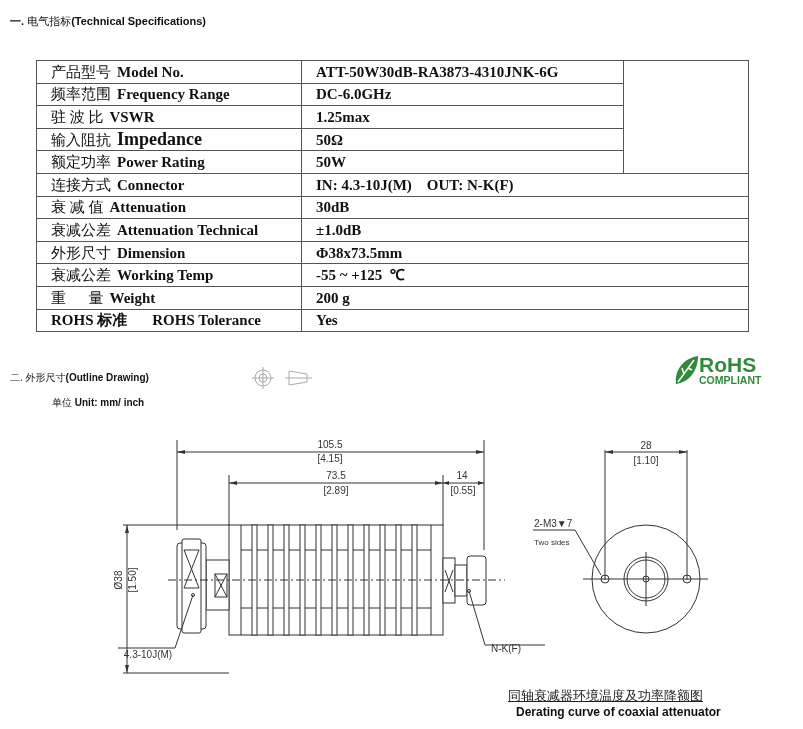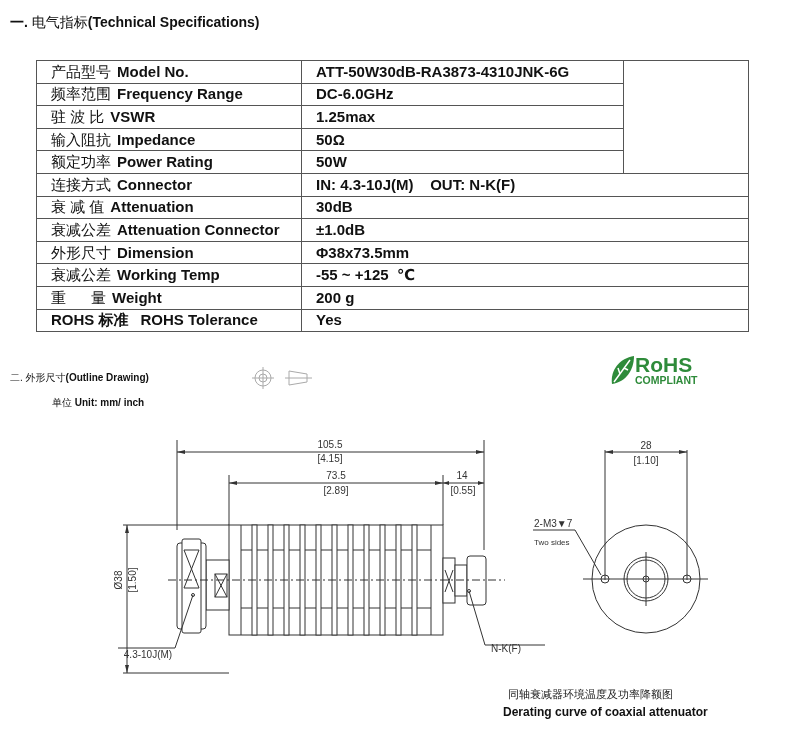--- a/index.html
+++ b/index.html
@@ -1,33 +1,33 @@
 <!DOCTYPE html>
 <html><head>
 <meta charset="utf-8">
 <style>
   html,body{margin:0;padding:0;background:#fff;}
   body{width:803px;height:729px;position:relative;overflow:hidden;font-family:"Liberation Sans","DejaVu Sans",sans-serif;color:#111;}
   .abs{position:absolute;}
-  .h1{left:10px;top:14px;font-size:14px;font-weight:bold;white-space:nowrap;}
+  .h1{left:10px;top:14px;font-size:11px;font-weight:bold;white-space:nowrap;}
   .h1 .cn{font-weight:normal;}
   table.spec{position:absolute;left:36px;top:60px;border-collapse:collapse;}
-  table.spec td{border:1.5px solid #555;height:21.6px;padding:0 0 0 14px;font-size:15px;font-weight:bold;white-space:nowrap;line-height:20px;}
+  table.spec td{border:1.5px solid #555;height:21.6px;padding:0 0 0 14px;font-size:15px;font-weight:bold;white-space:nowrap;line-height:20px;font-family:Liberation Serif, serif;}
   table.spec td.lbl{width:250px;}
   table.spec td.val{width:307px;}
   table.spec td.blank{width:110px;}
   .lbl .cn{font-weight:normal;margin-right:6px;}
-  .lbl .big{font-size:15px;}
+  .lbl .big{font-size:18px;}
   .h2{left:10px;top:371px;font-size:10px;font-weight:bold;white-space:nowrap;}
   .h2 .cn{font-weight:normal;}
   .unit{left:52px;top:396px;font-size:10px;font-weight:bold;white-space:nowrap;}
   .unit .cn{font-weight:normal;}
-  .rohs{left:608px;top:352px;}
-  .cap-cn{left:508px;top:687px;font-size:11px;color:#222;white-space:nowrap;}
-  .cap-en{left:503px;top:705px;font-size:12px;font-weight:bold;white-space:nowrap;}
+  .rohs{left:672px;top:352px;}
+  .cap-cn{left:508px;top:687px;font-size:13px;color:#222;white-space:nowrap;text-decoration:underline;}
+  .cap-en{left:516px;top:705px;font-size:12px;font-weight:bold;white-space:nowrap;}
   svg text{font-family:"Liberation Sans","DejaVu Sans",sans-serif;}
 </style>
 </head>
 <body>
 
 <div class="abs h1">
   <span>一.</span>
   <span class="cn">电气指标</span><span>(Technical Specifications)</span>
 </div>
 
@@ -56,37 +56,37 @@
   </tr>
   <tr>
     <td class="lbl"><span class="cn">连接方式</span><span>Connector</span></td>
     <td class="val" colspan="2" style="white-space:pre">IN: 4.3-10J(M)    OUT: N-K(F)</td>
   </tr>
   <tr>
     <td class="lbl"><span class="cn">衰 减 值</span><span>Attenuation</span></td>
     <td class="val" colspan="2">30dB</td>
   </tr>
   <tr>
-    <td class="lbl"><span class="cn">衰减公差</span><span>Attenuation Connector</span></td>
+    <td class="lbl"><span class="cn">衰减公差</span><span>Attenuation Technical</span></td>
     <td class="val" colspan="2">±1.0dB</td>
   </tr>
   <tr>
     <td class="lbl"><span class="cn">外形尺寸</span><span>Dimension</span></td>
     <td class="val" colspan="2">Φ38x73.5mm</td>
   </tr>
   <tr>
     <td class="lbl"><span class="cn">衰减公差</span><span>Working Temp</span></td>
     <td class="val" colspan="2" style="white-space:pre">-55 ~ +125  ℃</td>
   </tr>
   <tr>
     <td class="lbl"><span class="cn" style="white-space:pre">重      量</span><span>Weight</span></td>
     <td class="val" colspan="2">200 g</td>
   </tr>
   <tr>
-    <td class="lbl"><span style="margin-right:12px">ROHS 标准</span><span>ROHS Tolerance</span></td>
+    <td class="lbl"><span style="margin-right:25px">ROHS 标准</span><span>ROHS Tolerance</span></td>
     <td class="val" colspan="2">Yes</td>
   </tr>
 </tbody>
   </table>
 
 <div class="abs h2">
   <span class="cn">二.</span>
   <span class="cn">外形尺寸</span><span>(Outline Drawing)</span>
 </div>
 

